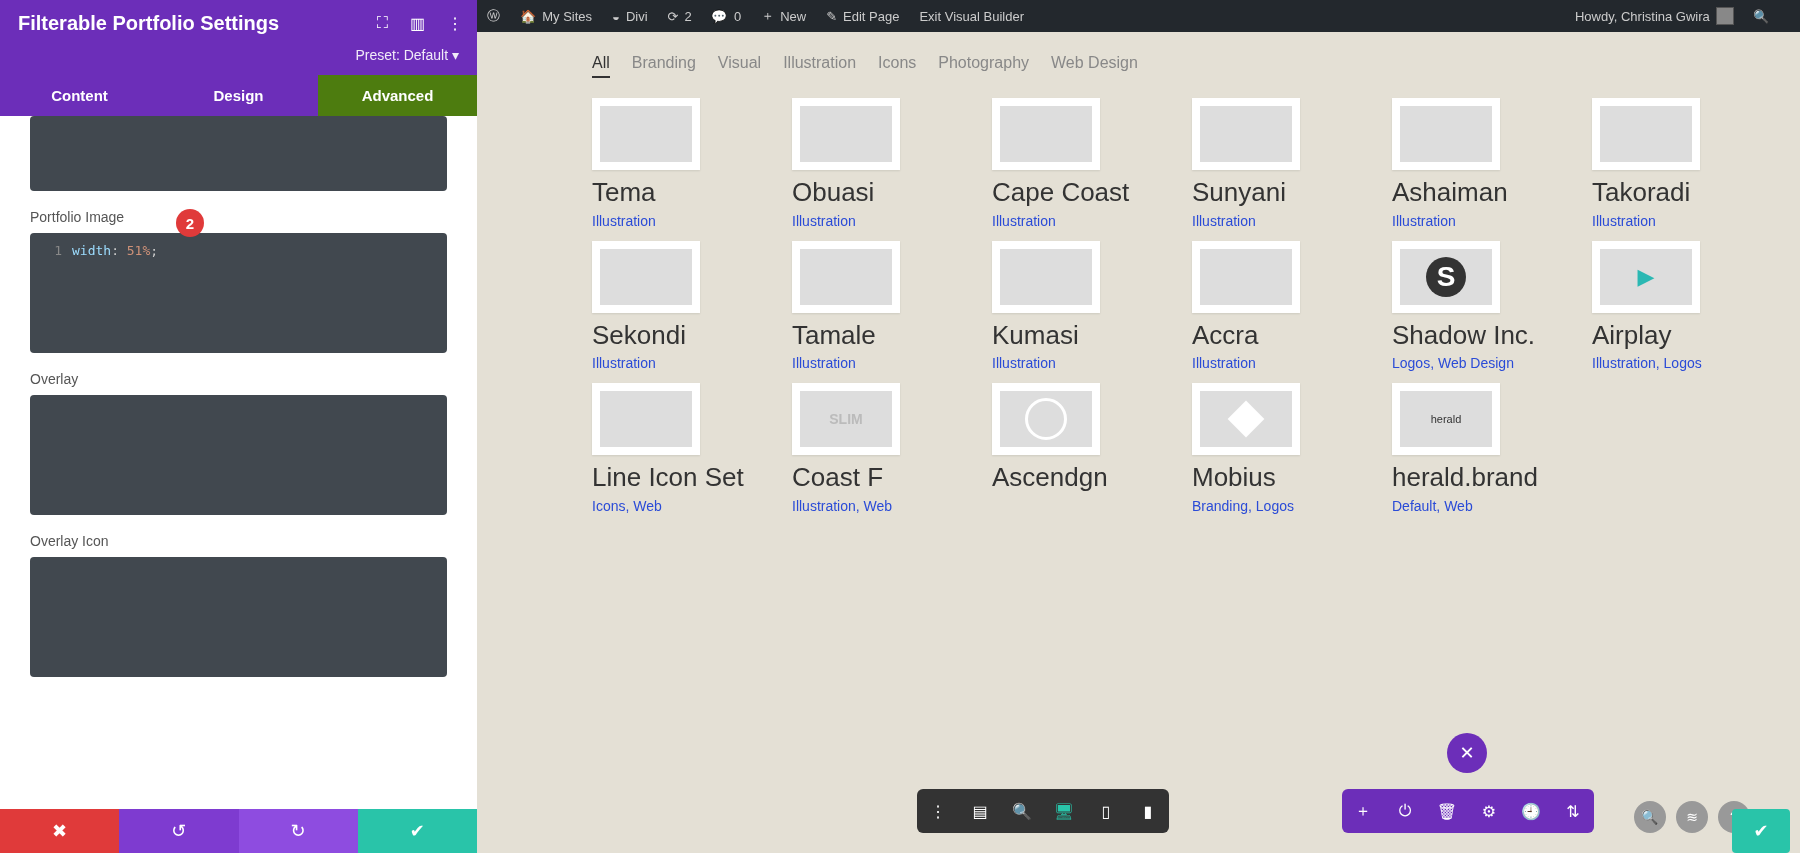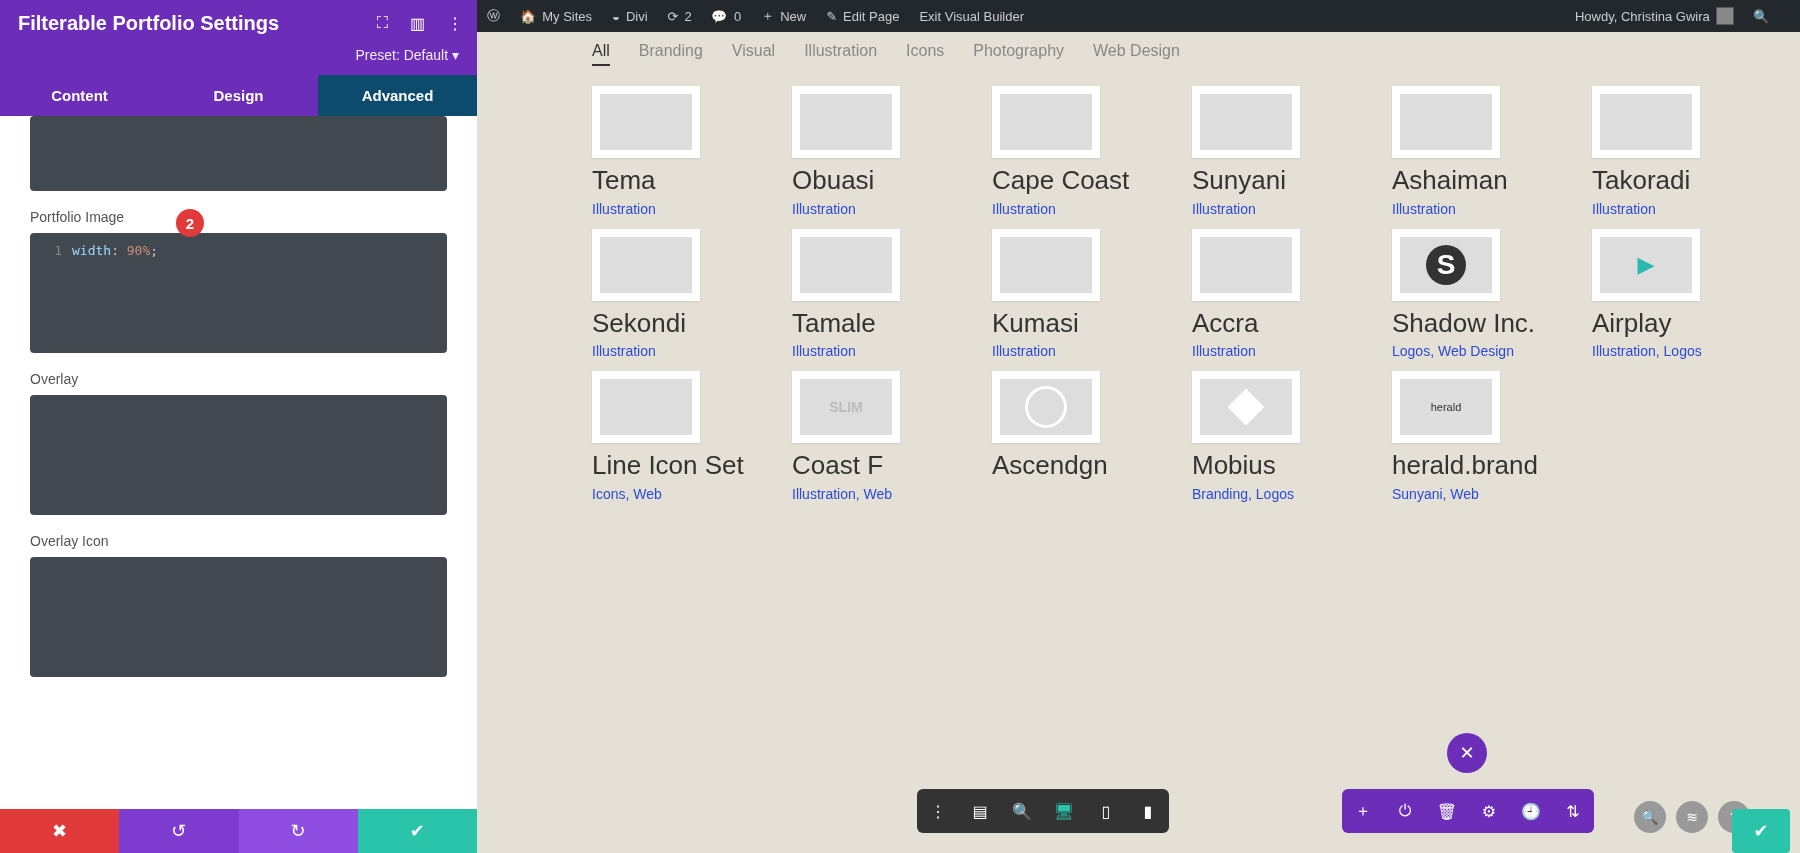--- a/index.html
+++ b/index.html
@@ -8,21 +8,21 @@
 
 
 .panel { width: 477px; background: #fff; position: relative; }
 .panel-head { background: #6c2eb9; color: #fff; padding: 12px 18px; position: relative; }
 .panel-title { font-size: 20px; font-weight: 600; }
 .preset { font-size: 14px; margin-top: 12px; opacity: .9; text-align: right; }
 .head-icons { position: absolute; right: 14px; top: 14px; display: flex; gap: 22px; }
 .head-icons span { font-size: 16px; cursor: pointer; }
 .tabs { display: flex; background: #6c2eb9; }
 .tab { flex: 1; text-align: center; padding: 12px 0; color: #fff; font-weight: 600; font-size: 15px; cursor: pointer; position: relative; }
-.tab.active { background: #0c4a6e; }
+.tab.active { background: #4d7c0f; }
 .marker { position: absolute; width: 28px; height: 28px; background: #e03a3a; color: #fff; border-radius: 50%; display: flex; align-items: center; justify-content: center; font-weight: 700; font-size: 15px; }
 .marker2 { top: 0px; left: 146px; }
 .body { padding: 0 30px; height: 585px; overflow: hidden; }
 .section-lbl { font-size: 14px; color: #555; margin: 18px 0 8px; position: relative; }
 .code { background: #41484f; border-radius: 4px; height: 120px; font-family: monospace; font-size: 13px; padding: 10px 12px; color: #ccc; }
 .code.short { height: 75px; }
 .ln { display: inline-block; width: 20px; color: #888; text-align: right; margin-right: 10px; }
 .kw { color: #9cdcfe; }
 .val { color: #ce9178; }
 .footer { position: absolute; bottom: 0; left: 0; width: 100%; display: flex; height: 44px; }
@@ -32,21 +32,21 @@
 .f-pur2 { background: #8e4ce0; }
 .f-teal { background: #29c4a9; }
 
 
 .right { flex: 1; position: relative; }
 .adminbar { background: #23282d; height: 32px; display: flex; align-items: center; color: #ccc; font-size: 13px; padding: 0 10px; }
 .adminbar .it { display: flex; align-items: center; gap: 6px; margin-right: 20px; cursor: pointer; }
 .adminbar .sp { flex: 1; }
 .av { width: 18px; height: 18px; background: #888; border: 1px solid #555; }
 
-.filters { display: flex; gap: 29px; padding: 10px 0 20px 115px; font-size: 16px; color: #888; }
+.filters { display: flex; gap: 22px; padding: 22px 0 20px 115px; font-size: 16px; color: #888; }
 .filters span { cursor: pointer; }
 .filters .act { color: #333; border-bottom: 2px solid #333; padding-bottom: 4px; }
 
 .grid { padding-left: 115px; display: grid; grid-template-columns: repeat(6, 156px); gap: 12px 44px; }
 .card .thumb { width: 108px; height: 72px; background: #ddd; border: 8px solid #fff; box-shadow: 0 1px 2px rgba(0,0,0,.1); }
 .card h3 { font-size: 26px; font-weight: 400; color: #333; margin-top: 8px; line-height: 1.1; word-break: break-word; }
 .card .cats { color: #2a4bd7; font-size: 14px; margin-top: 6px; }
 
 
 .t0 { background: repeating-linear-gradient(90deg,#000,#000 2px,#fff 2px,#fff 4px), linear-gradient(#f05a28,#f05a28); background-size: 100% 50%, 100% 50%; background-position: top, bottom; background-repeat: no-repeat; }
@@ -104,21 +104,21 @@
       <div class="tab">Design</div>
       <div class="tab active">Advanced</div>
     </div>
     <div class="body">
       <div class="code short"></div>
       <div class="section-lbl">
         <span>Portfolio Image</span>
         <div class="marker marker2">2</div>
       </div>
       <div class="code">
-        <span class="ln">1</span><span class="kw">width</span><span>: </span><span class="val">90%</span><span>;</span>
+        <span class="ln">1</span><span class="kw">width</span><span>: </span><span class="val">51%</span><span>;</span>
       </div>
       <div class="section-lbl">Overlay</div>
       <div class="code"></div>
       <div class="section-lbl">Overlay Icon</div>
       <div class="code"></div>
     </div>
     <div class="footer">
       <div class="f-red">✖</div>
       <div class="f-pur1">↺</div>
       <div class="f-pur2">↻</div>
@@ -232,21 +232,21 @@
           <h3>Ascendgn</h3>
         </div>
         <div class="card">
           <div class="thumb t16"></div>
           <h3>Mobius</h3>
           <div class="cats">Branding, Logos</div>
         </div>
         <div class="card">
           <div class="thumb t17"></div>
           <h3>herald.brand</h3>
-          <div class="cats">Sunyani, Web</div>
+          <div class="cats">Default, Web</div>
         </div>
       </div>
 
     <div class="bb bb1">
       <span>⋮</span>
       <span>▤</span>
       <span>🔍</span>
       <span style="color:#29c4a9">🖥</span>
       <span>▯</span>
       <span>▮</span>

